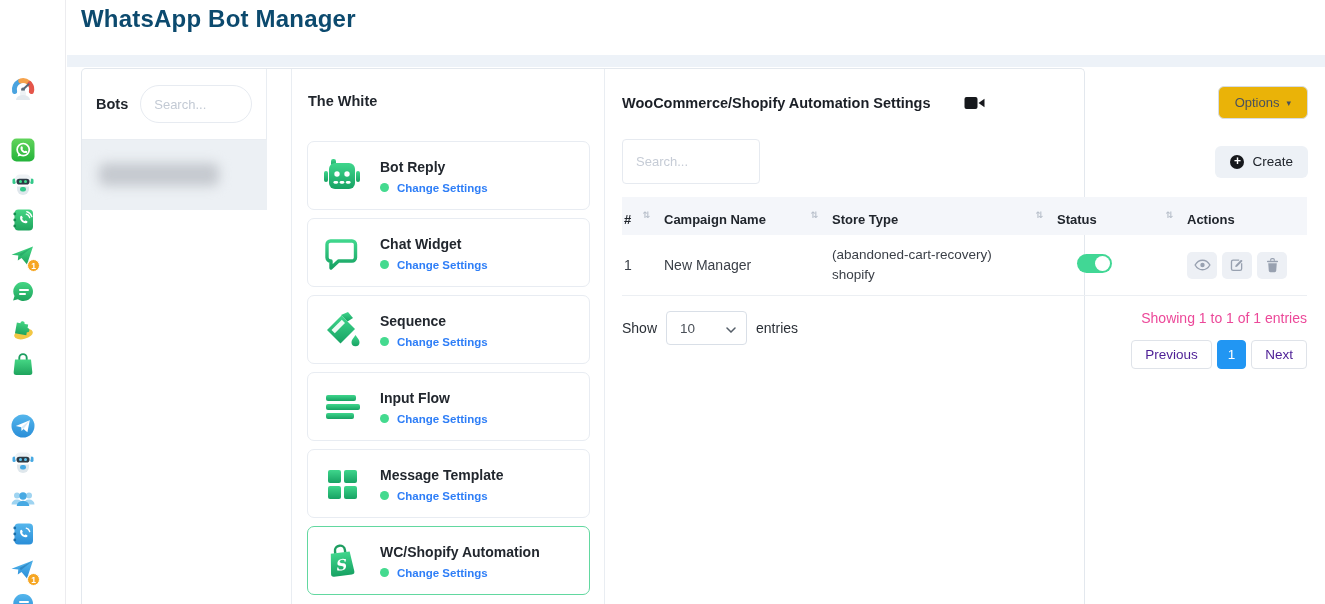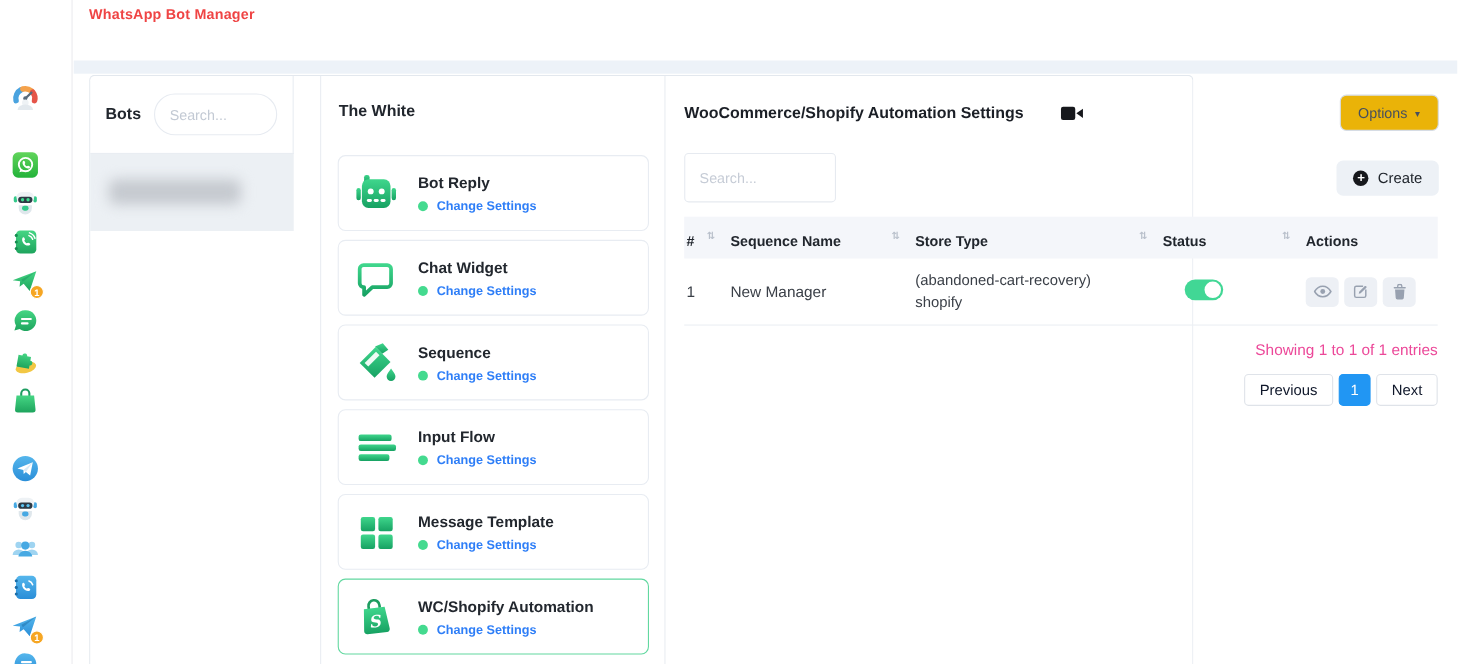--- a/index.html
+++ b/index.html
@@ -18,21 +18,21 @@
   }
   .rail-icon { position:absolute; left:10px; width:26px; height:26px; cursor:pointer; }
   .rail-icon svg { width:100%; height:100%; display:block; }
   .badge {
     position:absolute; right:-4px; bottom:-3px; width:13px; height:13px;
     background:#f6a623; border-radius:50%; color:#fff; font-size:8.5px; font-weight:bold;
     display:flex; align-items:center; justify-content:center; border:1px solid #fff;
   }
   
   .page-head { position:absolute; left:81px; top:5px; }
-  .page-title { font-size:13px; font-weight:700; color:#ef4444; letter-spacing:.2px; }
+  .page-title { font-size:24px; font-weight:700; color:#0c4a6e; letter-spacing:.2px; }
   .page-sub { margin-top:6px; font-size:13px; color:#8b919b; }
   .gap-strip { position:absolute; left:67px; top:55px; width:1258px; height:12px; background:#edf2f8; }
 
   
   .card {
     position:absolute; left:81px; top:68px; width:1004px; height:536px;
     background:#fff; border:1px solid #e3e8ee; border-bottom:none; border-radius:5px 5px 0 0;
   }
   
   .col-bots { position:absolute; left:0; top:0; width:210px; height:100%; border-right:1px solid #e9edf2; }
@@ -127,21 +127,21 @@
     width:81px; height:34px; border:1px solid #d9dfe7; border-radius:4px; margin:0 9px;
     display:flex; align-items:center; padding:0 10px 0 13px; font-size:13.5px; color:#4a5058;
     cursor:pointer; background:#fff;
   }
   .select-box .chev { margin-left:auto; }
   .pager-col { margin-left:auto; display:flex; flex-direction:column; align-items:flex-end; }
   .summary { font-size:14px; color:#ec4899; }
   .pager { display:flex; align-items:center; gap:5px; margin-top:14px; }
   .pg-btn {
     height:29px; padding:0 13px; background:#fff; border:1px solid #dfe3e9; border-radius:4px;
-    font-size:13.5px; color:#0f172a; font-family:"Liberation Sans", sans-serif; cursor:pointer;
+    font-size:13.5px; color:#4c1d95; font-family:"Liberation Sans", sans-serif; cursor:pointer;
   }
   .pg-num {
     height:29px; min-width:28px; padding:0 10px; background:#2196f3; border:1px solid #2196f3;
     border-radius:4px; color:#fff; font-size:13.5px; font-family:"Liberation Sans", sans-serif; cursor:pointer;
   }
   .defs-holder { position:absolute; width:0; height:0; overflow:hidden; }
 </style>
 </head>
 <body>
 
@@ -451,21 +451,21 @@
       </button>
     </div>
 
     <div class="tbl">
       <div class="tbl-head">
         <div class="th">
           <span>#</span>
             <span class="sort">⇅</span>
         </div>
         <div class="th">
-          <span>Sequence Name</span>
+          <span>Campaign Name</span>
             <span class="sort">⇅</span>
         </div>
         <div class="th">
           <span>Store Type</span>
             <span class="sort">⇅</span>
         </div>
         <div class="th">
           <span>Status</span>
             <span class="sort">⇅</span>
         </div>
@@ -510,20 +510,32 @@
                 <path d="M5 3 V2 a1.4 1.4 0 0 1 1.4 -1.4 h1.2 A1.4 1.4 0 0 1 9 2 v1" fill="none" stroke="currentColor" stroke-width="1.3"></path>
                 <path d="M2.4 5.6 l.6 8 a1.7 1.7 0 0 0 1.7 1.6 h4.6 a1.7 1.7 0 0 0 1.7 -1.6 l.6 -8 z" fill="currentColor"></path>
               </svg>
             </span>
           </button>
         </div>
       </div>
     </div>
 
     <div class="foot">
+      <div class="show-group">
+        <span class="show-label">Show</span>
+        <div class="select-box">
+          <span>10</span>
+          <span class="chev">
+            <svg width="10" height="6" viewBox="0 0 10 6">
+                <path d="M1 1 L5 5 L9 1" stroke="#555e68" stroke-width="1.5" fill="none" stroke-linecap="round"></path>
+              </svg>
+          </span>
+        </div>
+        <span class="entries-label">entries</span>
+      </div>
       <div class="pager-col">
         <span class="summary">Showing 1 to 1 of 1 entries</span>
         <div class="pager">
           <button class="pg-btn">Previous</button>
           <button class="pg-num">1</button>
           <button class="pg-btn">Next</button>
         </div>
       </div>
     </div>
 

